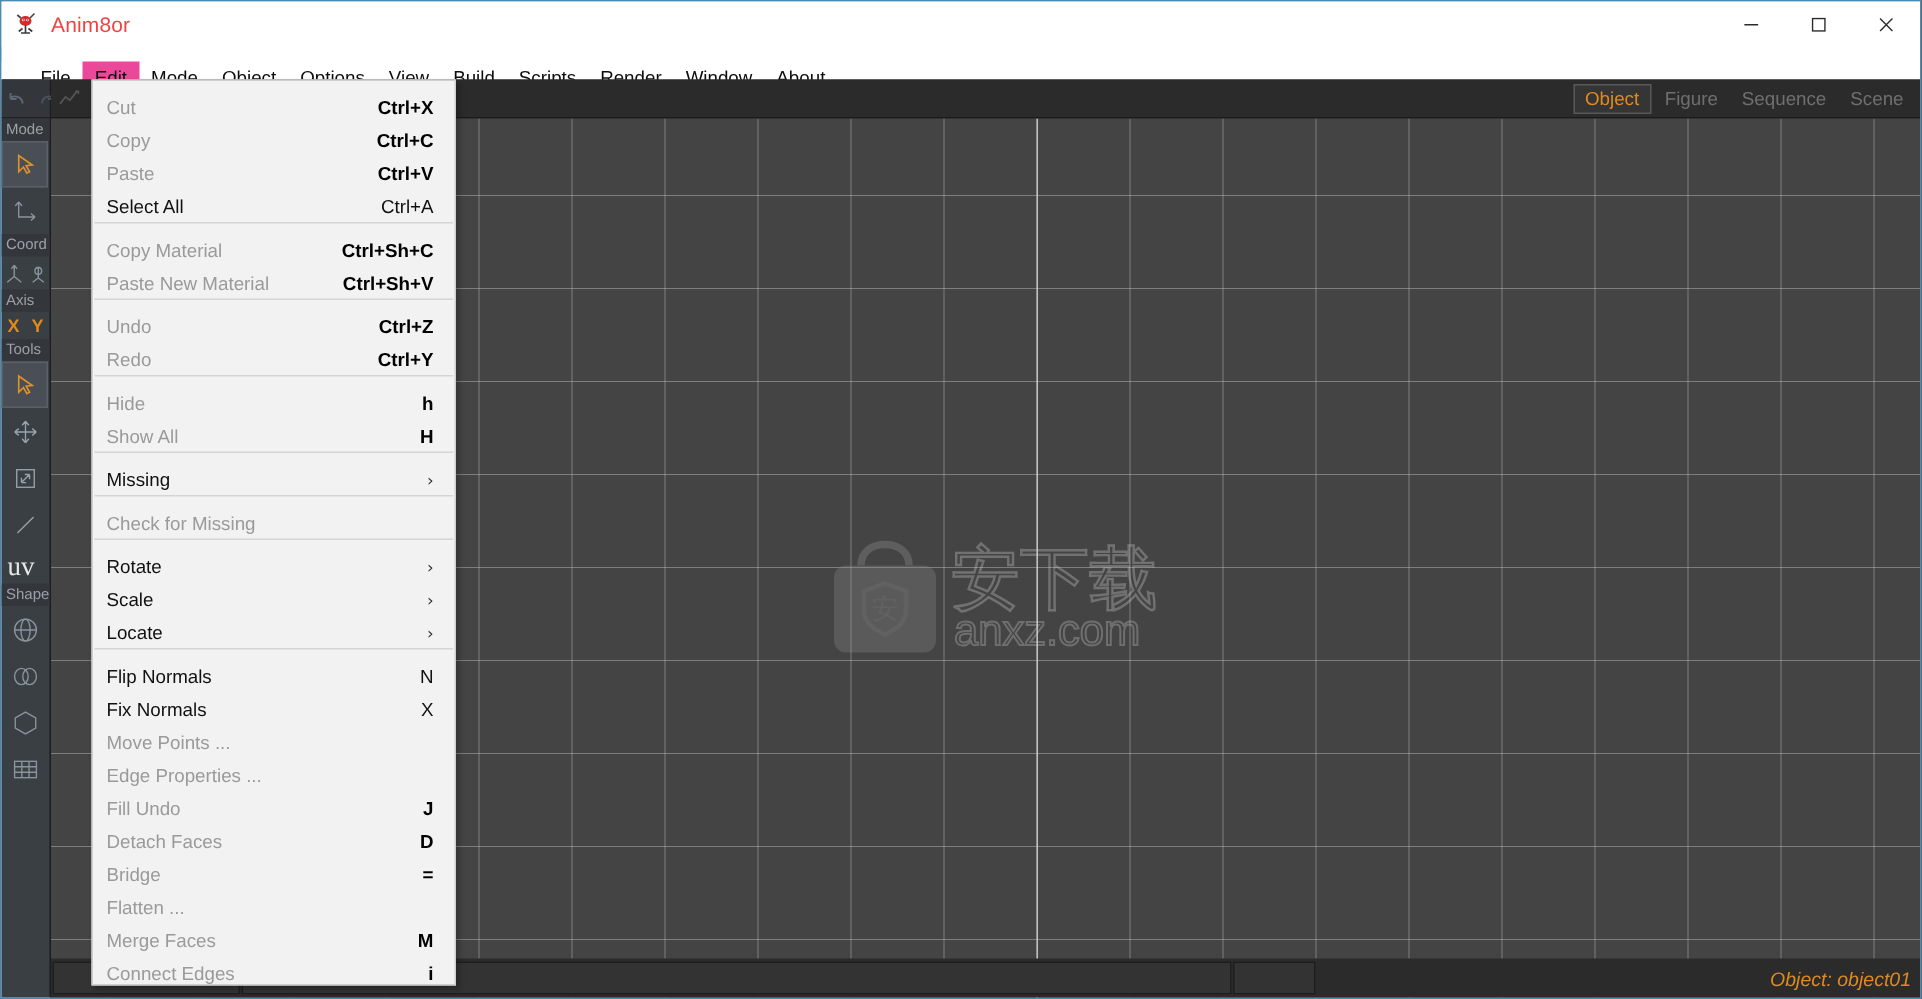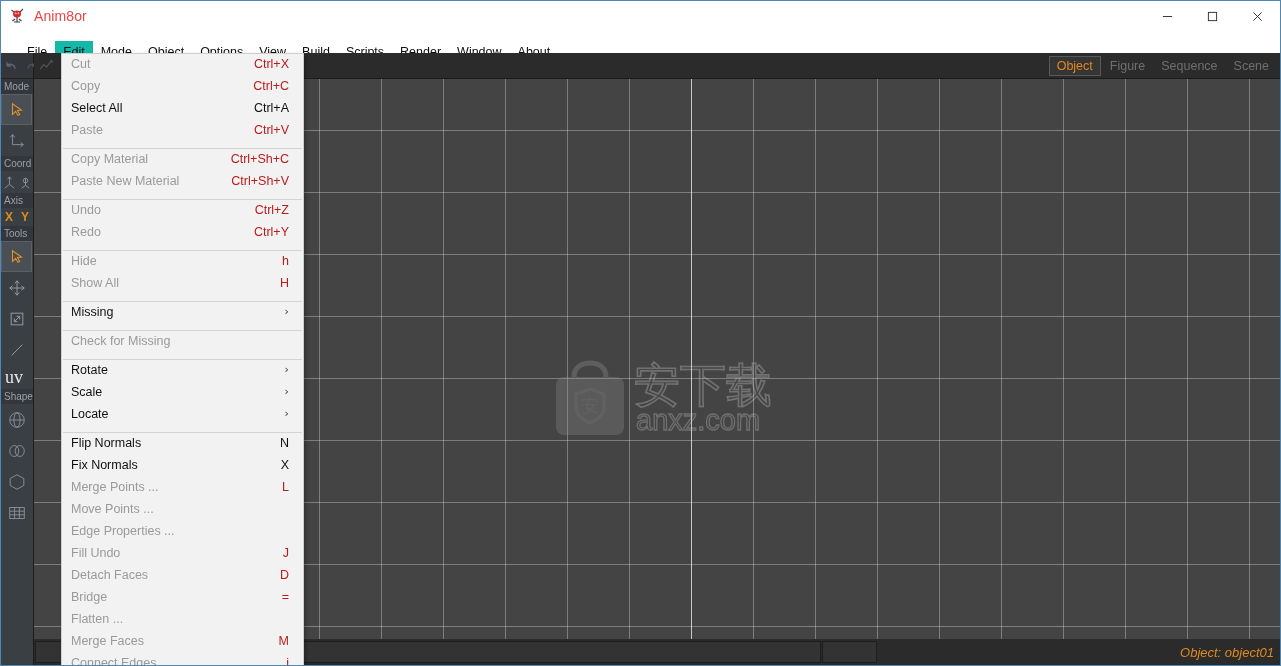--- a/index.html
+++ b/index.html
@@ -49,21 +49,21 @@
     display: flex; align-items: stretch;
     padding-left: 18px;
     margin-top: 10px;
   }
   .menubar-item {
     padding: 0 8px;
     display: flex; align-items: center;
     font-size: 12.5px; color: #0d0d0d;
     height: 22px;
   }
-  .menubar-item.active { background: #14b8a6; }
+  .menubar-item.active { background: #ec4899; }
 
   
   .body-area {
     position: absolute; top: 52px; left: 0;
     width: 1279px; height: 612px;
     background: #2f2f2f;
   }
 
   
   .rail {
@@ -194,33 +194,33 @@
     top: 52px; left: 60px;
     width: 243px;
     background: #f2f2f2;
     border: 1px solid #cfcfcf;
     box-shadow: 2px 2px 4px rgba(0,0,0,.28);
     padding-top: 3px;
     z-index: 50;
   }
   .mi {
     height: 22px;
-    display: flex; align-items: flex-start;
+    display: flex; align-items: flex-end;
     padding: 0 14px 0 9px;
     font-size: 12.5px;
     color: #111;
     position: relative;
   }
   .mi.disabled { color: #9a9a9a; }
   .mi .lbl { flex: 1; white-space: nowrap; }
   .mi .sc {
     font-size: 12.5px; color: #111;
     margin-left: 14px; white-space: nowrap;
   }
-  .mi.disabled .sc { color: #b91c1c; }
+  .mi.disabled .sc { color: #000000; font-weight: bold; }
   .mi.enabled .lbl, .mi.enabled .sc { color: #111; }
   .mi .arrow {
     font-family: "DejaVu Sans", sans-serif;
     font-size: 11px; color: #333; margin-left: 10px;
   }
   .sep { height: 1px; background: #d4d4d4; margin: 3px 1px; }
 </style>
 </head>
 <body>
 
@@ -436,28 +436,28 @@
 
   <div class="dropdown" id="dropdown">
       <div class="mi disabled">
         <span class="lbl">Cut</span>
         <span class="sc">Ctrl+X</span>
       </div>
       <div class="mi disabled">
         <span class="lbl">Copy</span>
         <span class="sc">Ctrl+C</span>
       </div>
+      <div class="mi disabled">
+        <span class="lbl">Paste</span>
+        <span class="sc">Ctrl+V</span>
+      </div>
       <div class="mi enabled">
         <span class="lbl">Select All</span>
         <span class="sc">Ctrl+A</span>
       </div>
-      <div class="mi disabled">
-        <span class="lbl">Paste</span>
-        <span class="sc">Ctrl+V</span>
-      </div>
       <div class="sep"></div>
       <div class="mi disabled">
         <span class="lbl">Copy Material</span>
         <span class="sc">Ctrl+Sh+C</span>
       </div>
       <div class="mi disabled">
         <span class="lbl">Paste New Material</span>
         <span class="sc">Ctrl+Sh+V</span>
       </div>
       <div class="sep"></div>
@@ -503,24 +503,20 @@
       <div class="sep"></div>
       <div class="mi enabled">
         <span class="lbl">Flip Normals</span>
         <span class="sc">N</span>
       </div>
       <div class="mi enabled">
         <span class="lbl">Fix Normals</span>
         <span class="sc">X</span>
       </div>
       <div class="mi disabled">
-        <span class="lbl">Merge Points ...</span>
-        <span class="sc">L</span>
-      </div>
-      <div class="mi disabled">
         <span class="lbl">Move Points ...</span>
       </div>
       <div class="mi disabled">
         <span class="lbl">Edge Properties ...</span>
       </div>
       <div class="mi disabled">
         <span class="lbl">Fill Undo</span>
         <span class="sc">J</span>
       </div>
       <div class="mi disabled">

